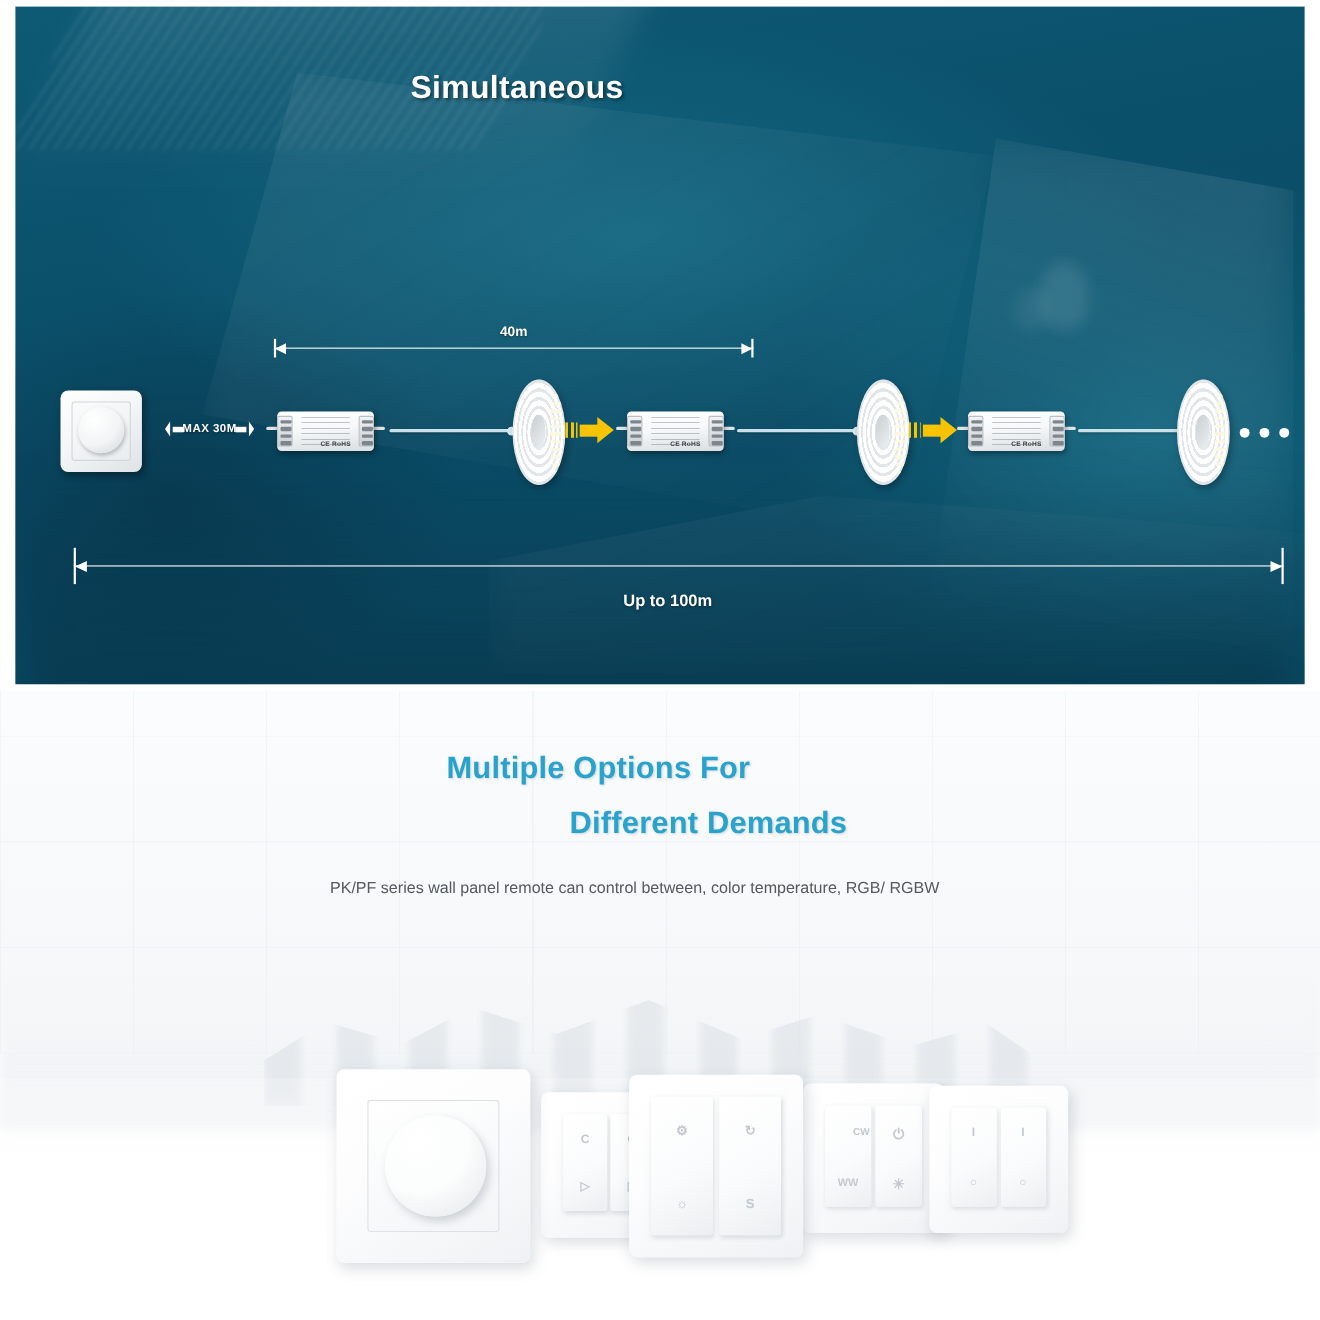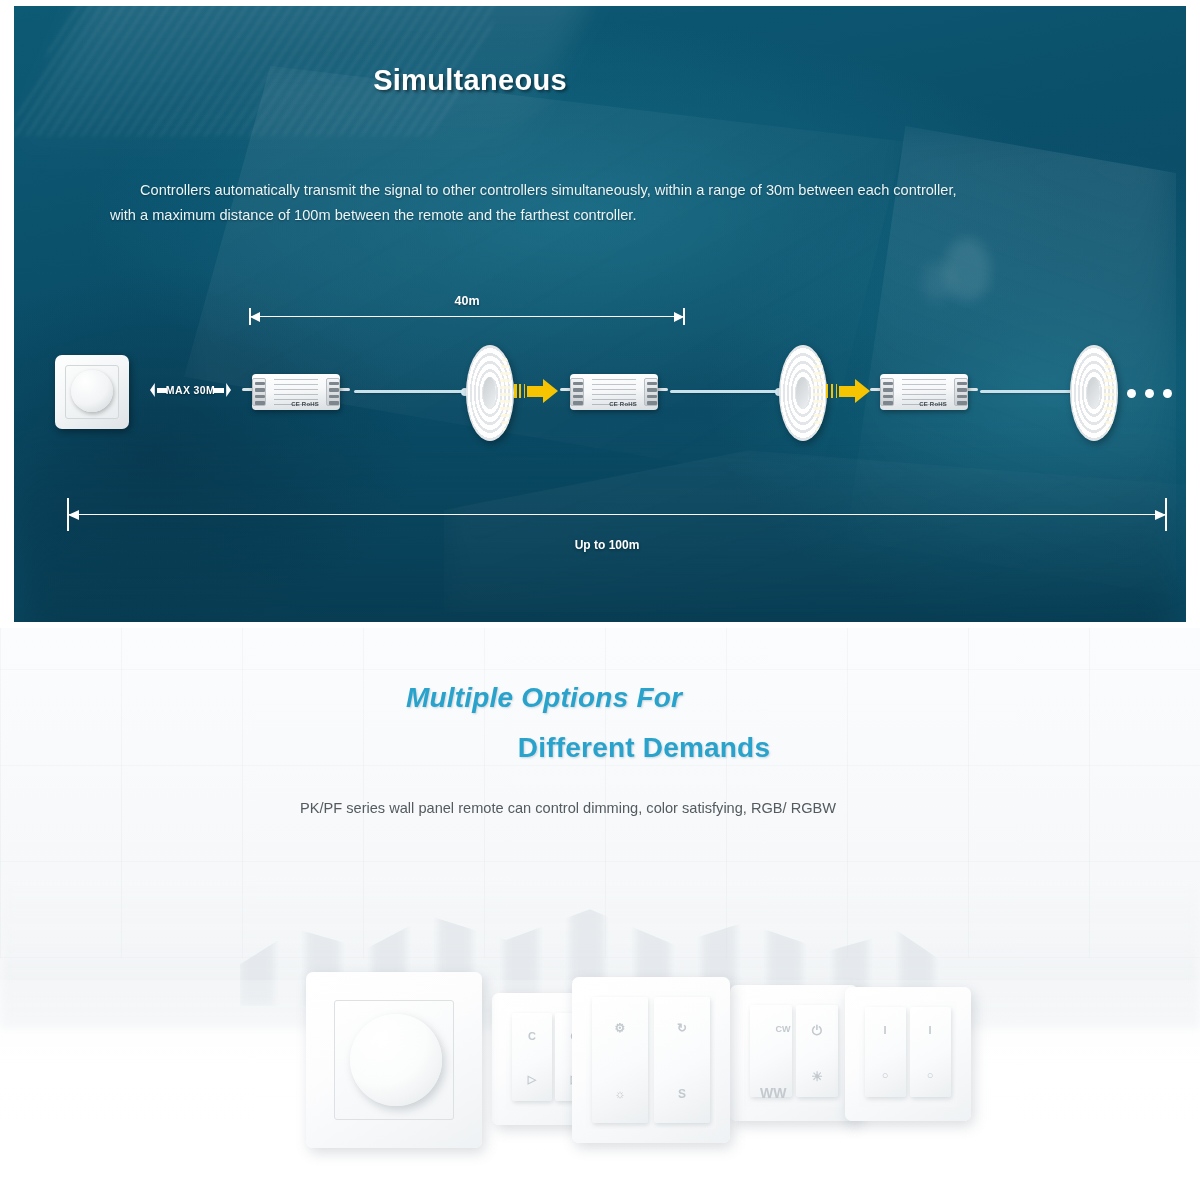--- a/index.html
+++ b/index.html
@@ -370,21 +370,21 @@
     border-top: 5px solid transparent;
     border-bottom: 5px solid transparent;
   }
   .dim100 .head.l { left: 1px; border-right: 11px solid #ffffff; }
   .dim100 .head.r { right: 1px; border-left: 11px solid #ffffff; }
   .dim100-label {
     position: absolute;
     left: 53px; top: 532px; width: 1080px;
     text-align: center;
     color: #ffffff;
-    font-size: 12px;
+    font-size: 15px;
     font-weight: bold;
     text-shadow: 0 1px 3px rgba(0,0,0,0.4);
   }
 
   
   .section2 {
     position: absolute;
     left: 0; top: 628px;
     width: 1200px; height: 572px;
     overflow: hidden;
@@ -432,21 +432,21 @@
   .s2-title {
     position: absolute;
     left: 0; right: 0;
     text-align: center;
     color: #2aa3cc;
     font-weight: bold;
     font-size: 28px;
     letter-spacing: 0.2px;
     text-shadow: 1px 1px 2px rgba(120,150,165,0.35);
   }
-  .s2-title-1 { top: 54px; padding-right: 112px; font-style: italic; }
+  .s2-title-1 { top: 54px; padding-right: 112px; }
   .s2-title-2 { top: 104px; padding-left: 88px; }
 
   .s2-para {
     position: absolute;
     left: 272px; top: 168px;
     width: 700px;
     color: #545a5f;
     font-size: 14.6px;
     line-height: 25px;
     text-align: left;
@@ -531,24 +531,20 @@
     <div class="hero-bg-shape bg-slats"></div>
     <div class="hero-bg-shape bg-panel-a"></div>
     <div class="hero-bg-shape bg-panel-b"></div>
     <div class="hero-bg-shape bg-lamp"></div>
     <div class="hero-bg-shape bg-lamp2"></div>
     <div class="hero-bg-shape bg-sofa"></div>
     <div class="hero-bg-shape bg-floor"></div>
 
     <h1 class="hero-title hero-title-1">Simultaneous</h1>
 
-    <div class="hero-para">
-      <div class="indent">Controllers automatically transmit the signal to other controllers simultaneously, within a range of 30m between each controller,</div>
-      <div>with a maximum distance of 100m between the remote and the farthest controller.</div>
-    </div>
 
     <div class="dim30-label">40m</div>
     <div class="dim30">
       <span class="bar"></span>
       <span class="cap l"></span>
       <span class="cap r"></span>
       <span class="head l"></span>
       <span class="head r"></span>
     </div>
 
@@ -694,21 +690,21 @@
 
     <div class="s2-bg s2-grid"></div>
     <div class="s2-bg s2-city"></div>
     <div class="s2-bg s2-city2"></div>
     <div class="s2-bg s2-floor"></div>
 
     <h2 class="s2-title s2-title-1">Multiple Options For</h2>
     <h2 class="s2-title s2-title-2">Different Demands</h2>
 
     <div class="s2-para">
-      <div class="indent">PK/PF series wall panel remote can control dimming, color satisfying, RGB/ RGBW</div>
+      <div class="indent">PK/PF series wall panel remote can control between, color temperature, RGB/ RGBW</div>
     </div>
   </section>
 
   <div class="panels">
 
     <div class="wp" id="panelB">
       <div class="face"></div>
       <div class="btn b1"></div>
       <div class="btn b2"></div>
       <span class="gl" style="left:29px; top:38px;">C</span>
@@ -716,21 +712,21 @@
       <span class="gl" style="left:29px; top:81px;">▷</span>
       <span class="gl" style="left:72px; top:81px;">▷</span>
     </div>
 
     <div class="wp" id="panelD">
       <div class="face"></div>
       <div class="btn b1"></div>
       <div class="btn b2"></div>
       <span class="gl" style="left:42px; top:40px; font-size:9px;">CW</span>
       <span class="gl" style="left:76px; top:39px; font-size:13px;">⏻</span>
-      <span class="gl" style="left:30px; top:101px; font-size:14px;">WW</span>
+      <span class="gl" style="left:30px; top:86px; font-size:10px;">WW</span>
       <span class="gl" style="left:76px; top:85px; font-size:13px;">☀</span>
     </div>
 
     <div class="wp" id="panelE">
       <div class="face"></div>
       <div class="btn b1"></div>
       <div class="btn b2"></div>
       <span class="gl" style="left:29px; top:38px;">I</span>
       <span class="gl" style="left:74px; top:38px;">I</span>
       <span class="gl" style="left:29px; top:83px;">○</span>

